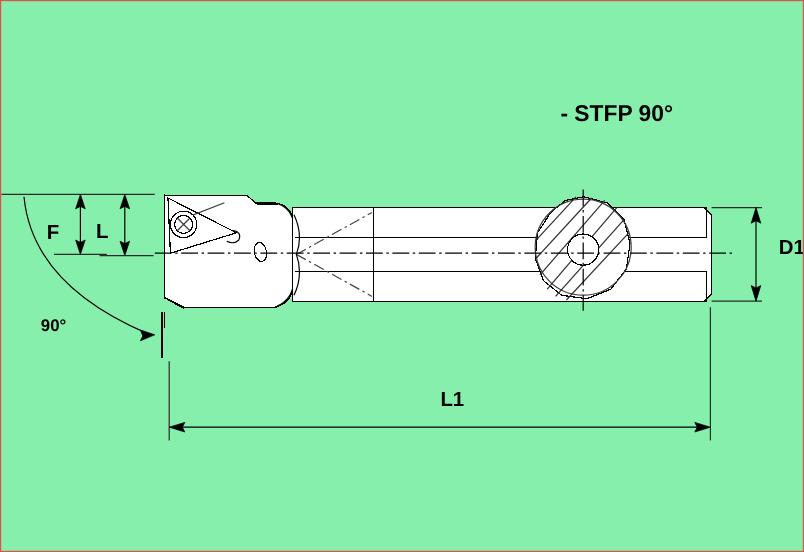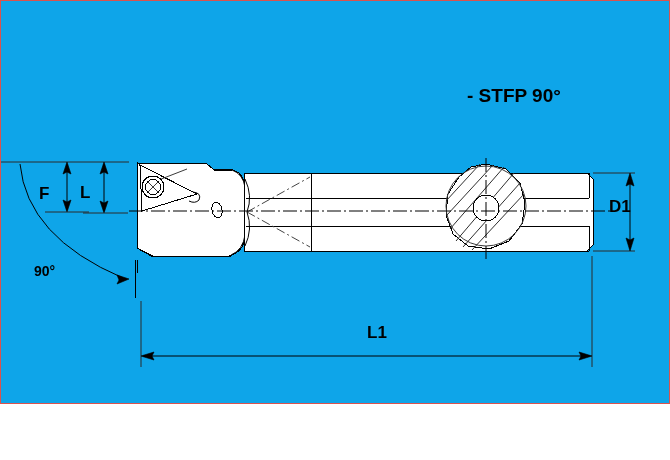--- a/index.html
+++ b/index.html
@@ -3,22 +3,22 @@
 <meta charset="utf-8">
 <style>
   html, body {
     margin: 0;
     padding: 0;
     background: #ffffff;
   }
   #drawing-page {
     position: relative;
     width: 670px;
-    height: 404px;
-    background: #0ea5e9;
+    height: 460px;
+    background: #86efac;
     border: 1px solid #d9534f;
     box-sizing: border-box;
     overflow: hidden;
     font-family: "Liberation Sans", sans-serif;
   }
   #cad-svg {
     position: absolute;
     left: 0;
     top: 0;
     width: 670px;
@@ -237,15 +237,15 @@
   <div style="position:absolute; left:466px; top:84px;" class="lbl lbl-title">- STFP 90°</div>
 
   <div style="position:absolute; left:38px; top:183px;" class="lbl lbl-dim">F</div>
 
   <div style="position:absolute; left:79px; top:182px;" class="lbl lbl-dim">L</div>
 
   <div style="position:absolute; left:33px; top:262px;" class="lbl lbl-ang">90°</div>
 
   <div style="position:absolute; left:366px; top:322px;" class="lbl lbl-dim">L1</div>
 
-  <div style="position:absolute; left:608px; top:196px;" class="lbl lbl-dim">D1</div>
+  <div style="position:absolute; left:648px; top:196px;" class="lbl lbl-dim">D1</div>
 
 </div>
 
 </body></html>

